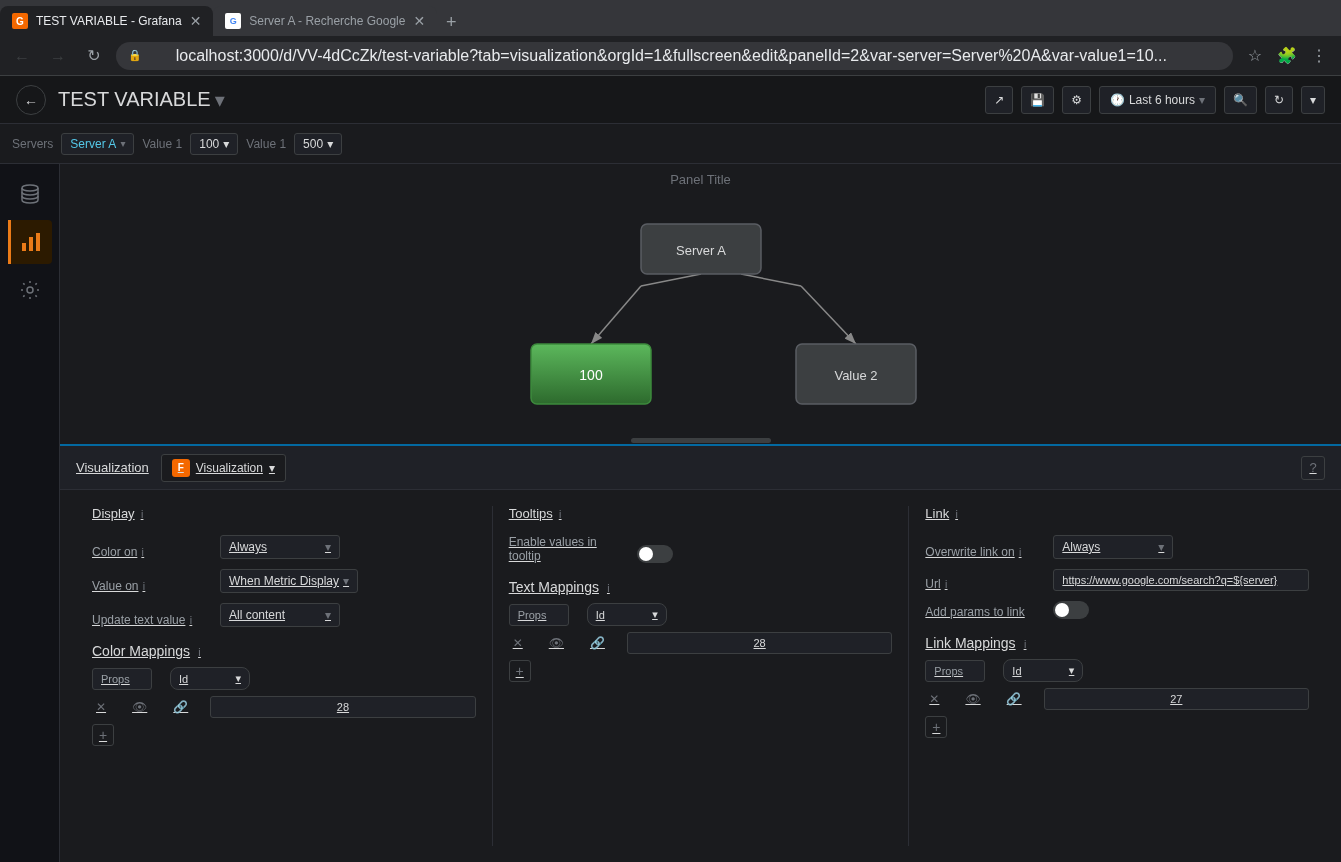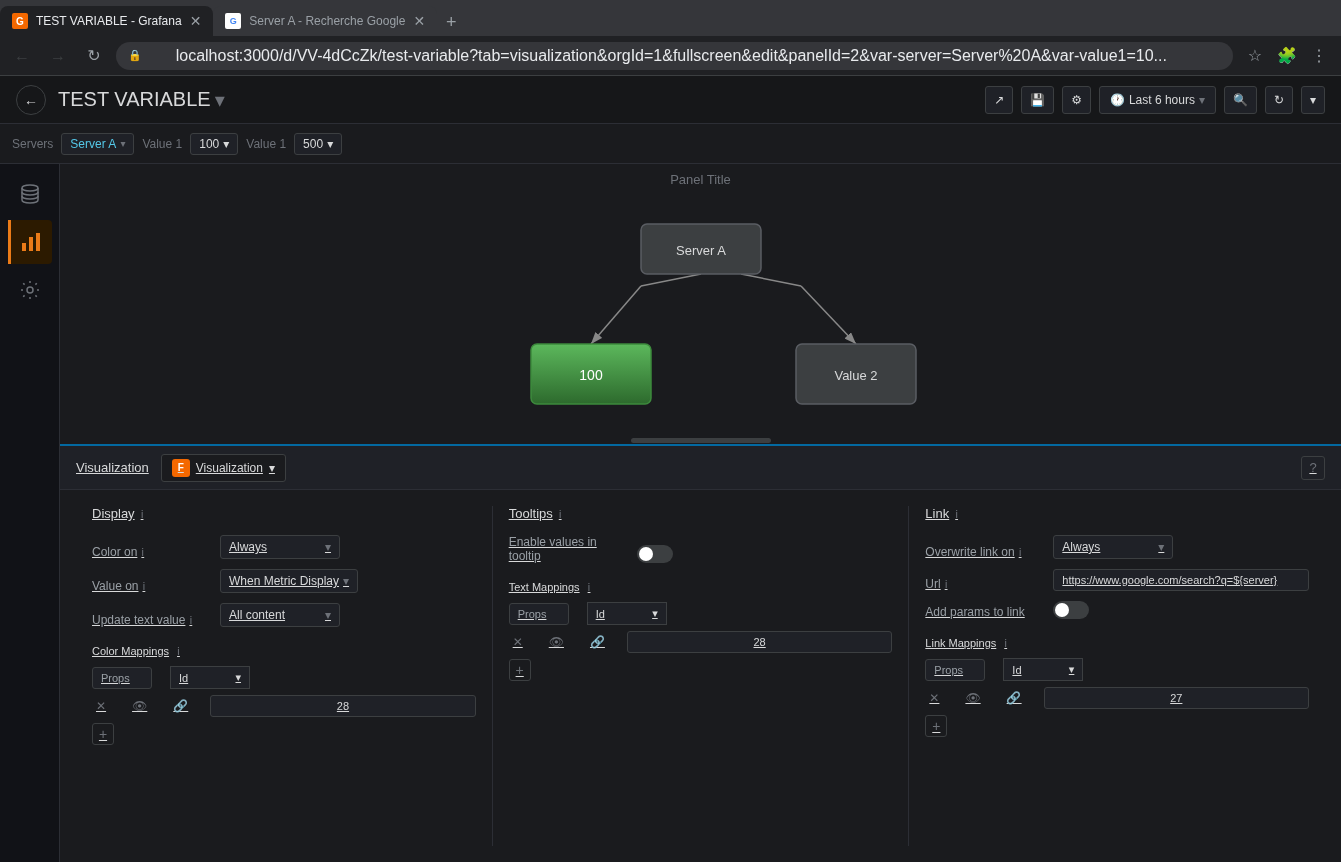--- a/index.html
+++ b/index.html
@@ -76,24 +76,24 @@
     .toggle { width: 36px; height: 18px; border-radius: 9px; position: relative; cursor: pointer; }
     .toggle.off { background: #3c3f41; }
     .toggle.on { background: #eb7b18; }
     .toggle::after { content: ''; position: absolute; width: 14px; height: 14px; border-radius: 50%; background: white; top: 2px; transition: left 0.15s; }
     .toggle.off::after { left: 2px; }
     .toggle.on::after { left: 20px; }
 
     
     .mappings-section { margin-top: 16px; }
     .mapping-header { display: flex; align-items: center; gap: 8px; margin-bottom: 8px; }
-    .mapping-title { color: #d8d9da; font-size: 11px; font-weight: 500; }
+    .mapping-title { color: #d8d9da; font-size: 14px; font-weight: 500; }
     .mapping-row { display: flex; align-items: center; gap: 18px; margin-bottom: 6px; }
     .mapping-props { background: #1f2127; border: 1px solid #3c3f41; border-radius: 3px; padding: 4px 8px; font-size: 11px; color: #9aa0a6; min-width: 60px; }
-    .mapping-id-sel { background: #1f2127; border: 1px solid #3c3f41; border-radius: 0; padding: 4px 8px; font-size: 11px; color: #d8d9da; display: flex; align-items: center; gap: 4px; min-width: 80px; cursor: pointer; }
+    .mapping-id-sel { background: #1f2127; border: 1px solid #3c3f41; border-radius: 8px; padding: 4px 8px; font-size: 11px; color: #d8d9da; display: flex; align-items: center; gap: 4px; min-width: 80px; cursor: pointer; }
     .mapping-num { background: #1f2127; border: 1px solid #3c3f41; border-radius: 3px; padding: 4px 8px; font-size: 11px; color: #d8d9da; min-width: 40px; text-align: center; flex: 1; }
     .icon-btn { color: #6d7178; font-size: 12px; cursor: pointer; padding: 2px 4px; }
     .add-btn { width: 22px; height: 22px; border: 1px solid #3c3f41; border-radius: 3px; display: flex; align-items: center; justify-content: center; color: #6d7178; cursor: pointer; font-size: 14px; }
 
     
     .app-layout { display: flex; flex: 1; overflow: hidden; }
     .sidebar { width: 60px; background: #111217; border-right: 1px solid #2c2e35; display: flex; flex-direction: column; align-items: center; padding: 8px 0; gap: 4px; }
     .sidebar-item { width: 44px; height: 44px; border-radius: 4px; display: flex; align-items: center; justify-content: center; color: #6d7178; cursor: pointer; font-size: 20px; }
     .sidebar-item.active-chart { color: #eb7b18; background: #2c1a00; border-left: 3px solid #eb7b18; border-radius: 0 4px 4px 0; }
 

